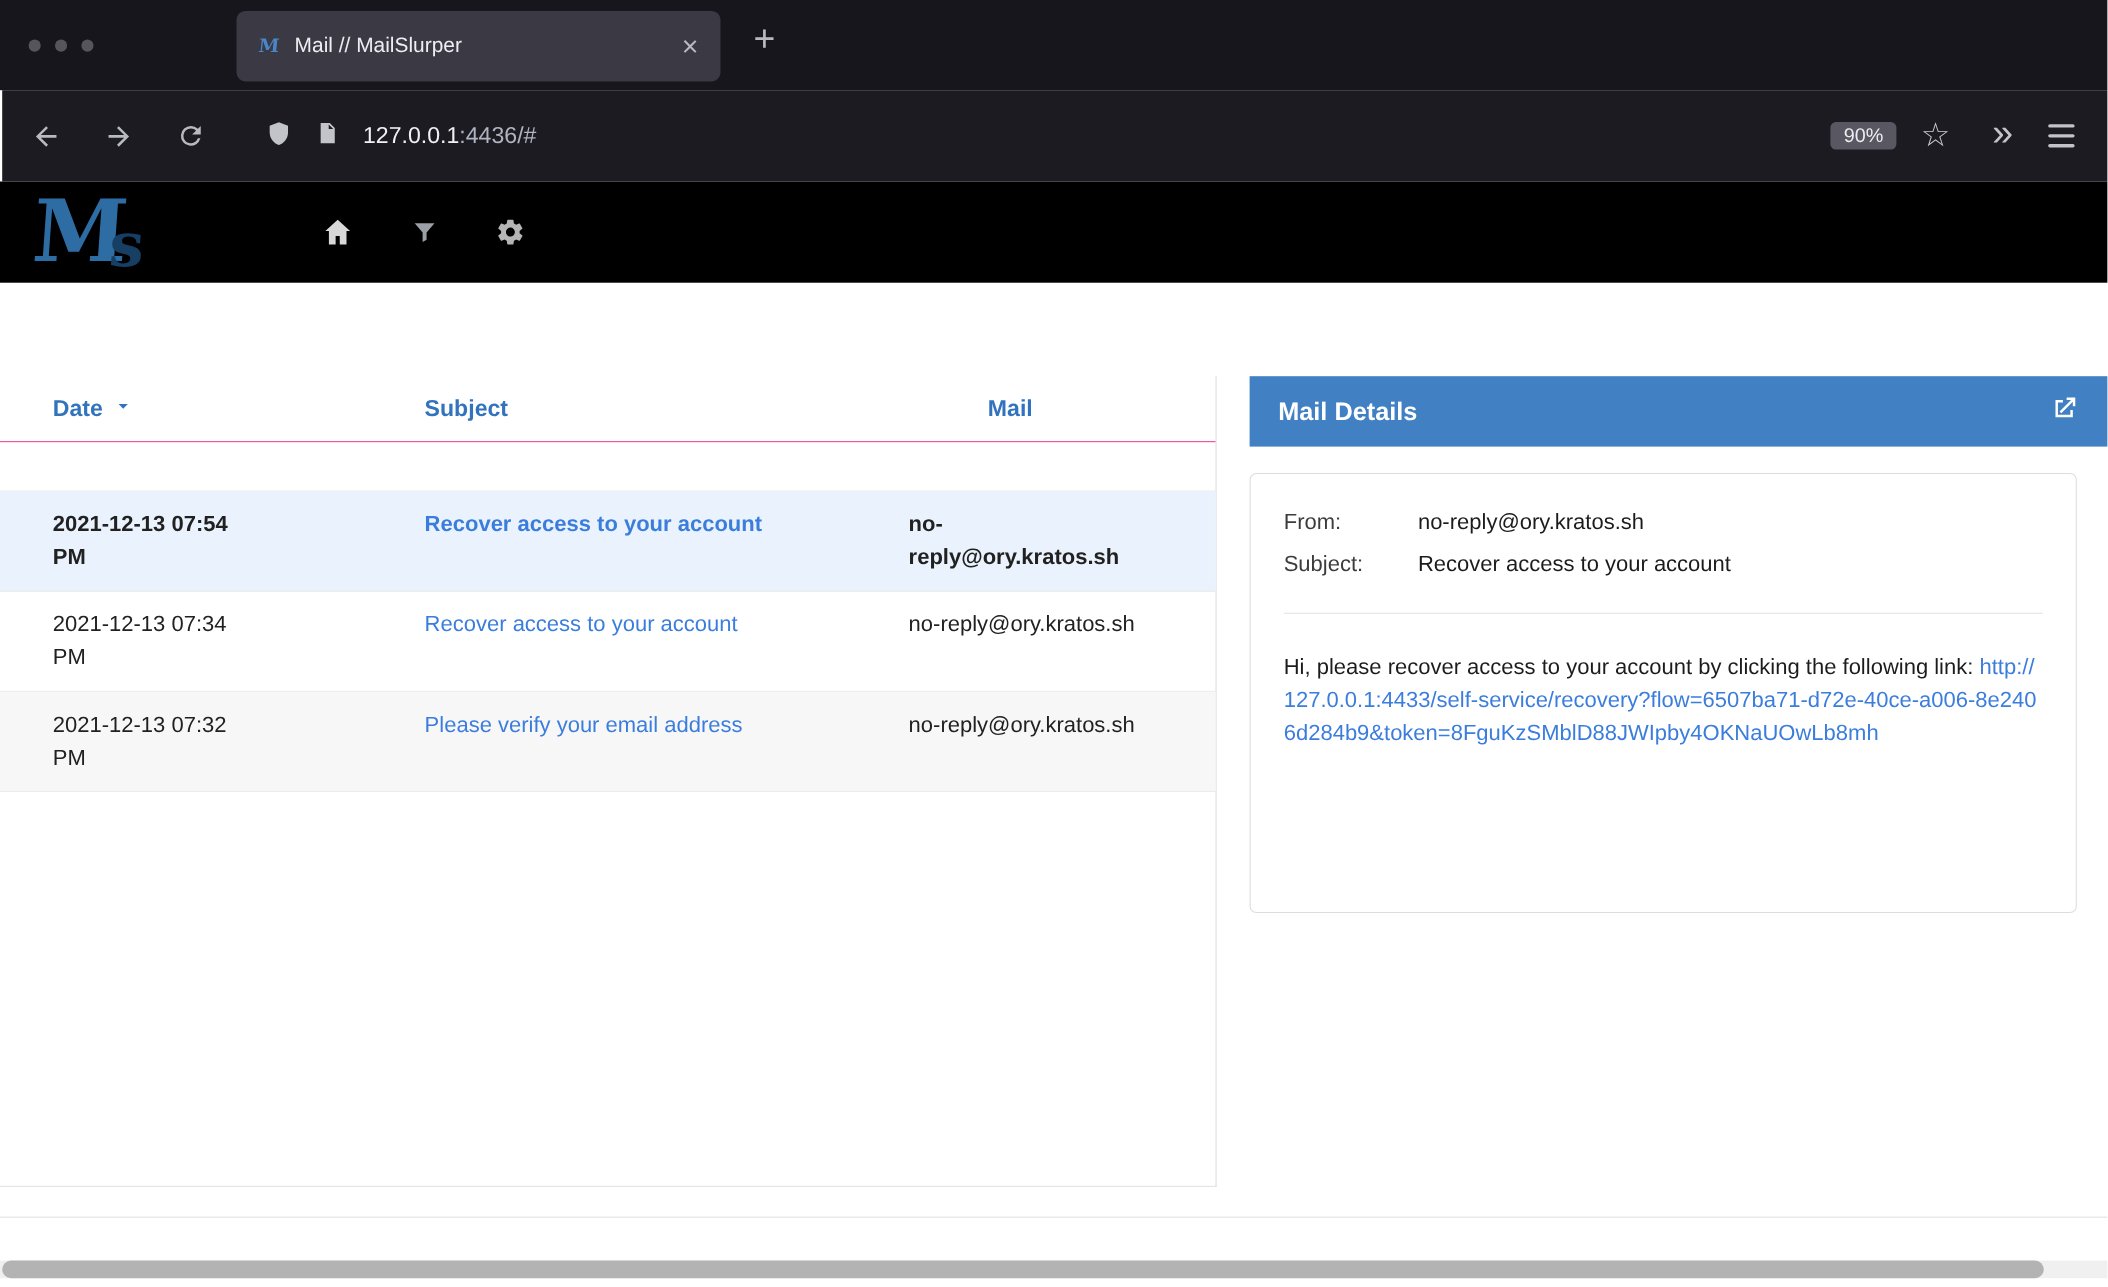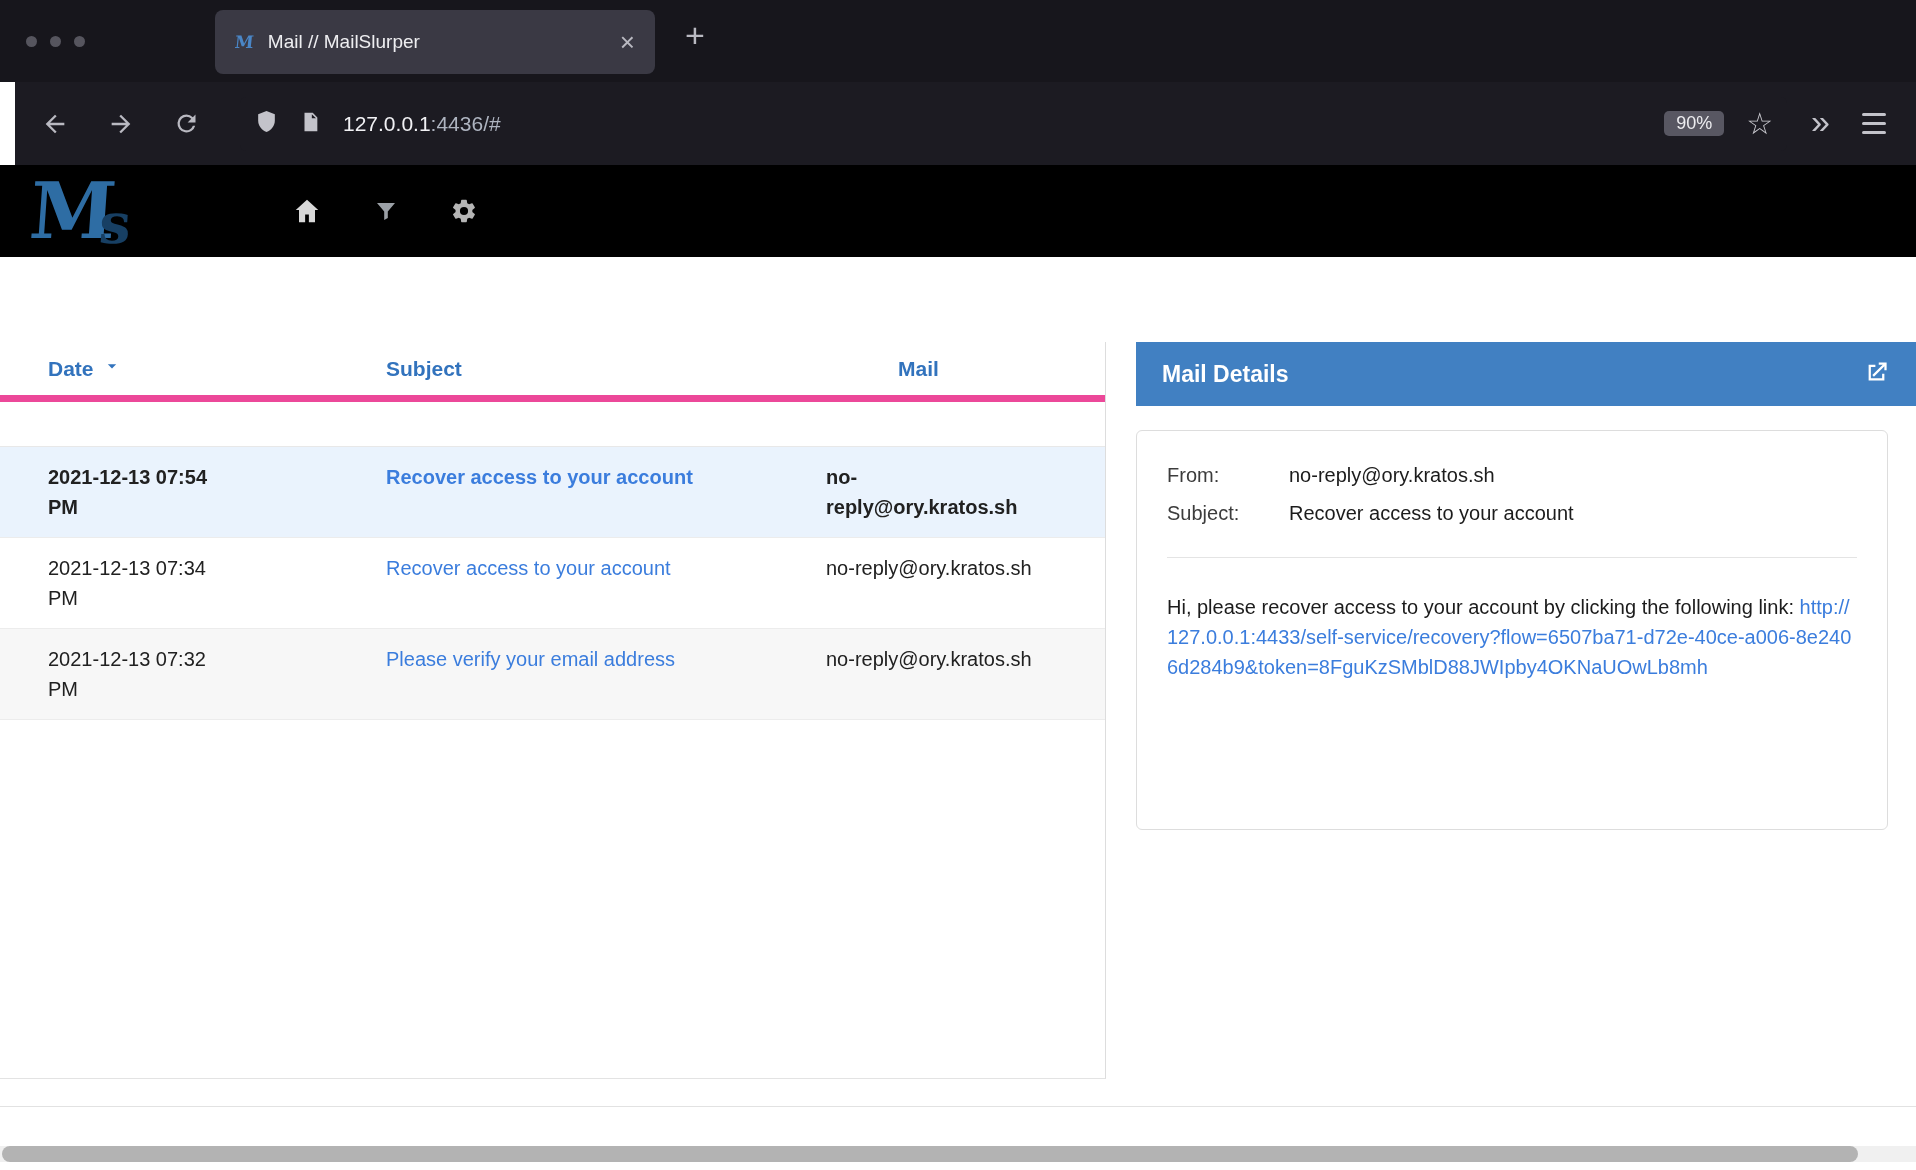--- a/index.html
+++ b/index.html
@@ -13,21 +13,21 @@
   .traffic { display:flex; gap:13px; margin-left:26px; width:150px; }
   .traffic .dot { width:11px; height:11px; border-radius:50%; background:#56555e; }
   .tab { position:absolute; left:215px; top:10px; width:440px; height:64px; background:#3a3944;
          border-radius:8px; display:flex; align-items:center; padding:0 20px; }
   .favicon { font-weight:bold; font-size:17px; color:#4a86c6; margin-right:14px;
              font-family:"DejaVu Serif", serif; transform:skewX(-6deg); }
   .tab-title { color:#eeeef1; font-size:19px; flex:1; white-space:nowrap; overflow:hidden; }
   .tab-close { color:#b9b9c1; font-size:26px; line-height:1; cursor:default; }
   .newtab { position:absolute; left:685px; top:18px; color:#b9b9c1; font-size:34px; line-height:1; }
 
-  .navbar { position:absolute; top:82px; left:15px; right:0; height:83px; background:#1c1b22;
+  .navbar { position:absolute; top:82px; left:2px; right:0; height:83px; background:#1c1b22;
             display:flex; align-items:center; }
   .nav-icons { display:flex; align-items:center; gap:38px; margin-left:26px; }
   .nav-icons svg { display:block; }
   .urlbar { flex:1; height:54px; margin:0 18px 0 40px; border-radius:6px; background:#1c1b22;
             display:flex; align-items:center; padding:0 14px; }
   .urlbar .lead-icons { display:flex; align-items:center; gap:20px; margin-right:22px; }
   .url-text { font-size:21px; color:#f1f1f4; flex:1; white-space:nowrap; }
   .url-dim { color:#aeb4c0; }
   .zoom-badge { background:#585762; color:#ededf0; font-size:18px; border-radius:5px;
                 padding:2px 12px; margin-right:22px; }
@@ -56,21 +56,21 @@
   .tspacer { flex:1; }
   .info-btn { width:60px; height:56px; display:flex; align-items:center; justify-content:center;
               background:#fff; border:1px solid #c9c9c9; border-radius:5px; margin-right:4px; cursor:pointer; }
 
   
   .content { position:absolute; top:342px; left:0; right:0; bottom:0; background:#fff; }
 
   .list-panel { position:absolute; left:0; top:0; width:1106px; height:737px;
                 border-right:1px solid #ddd; border-bottom:1px solid #e3e3e3; }
   .lgrid { display:grid; grid-template-columns:280px 520px 1fr; }
-  .list-head { height:60px; align-items:center; border-bottom:7px solid #ec4899; }
+  .list-head { height:60px; align-items:center; border-bottom:1px solid #ec4899; }
   .lh { font-size:21px; font-weight:bold; color:var(--accent-blue,#3273bd); }
   .lh-date { padding-left:48px; display:flex; align-items:center; gap:8px; }
   .lh-subject { padding-left:106px; }
   .lh-from { padding-left:98px; }
   .rows { margin-top:44px; border-top:1px solid #e8e8e8; }
   .mrow { border-bottom:1px solid #ececec; padding:15px 0; font-size:20px; line-height:30px;
           color:#212121; align-items:start; cursor:pointer; }
   .mrow:nth-child(odd) { background:#f7f7f7; }
   .mrow.selected { background:var(--selected-row-bg,#eaf3fd); font-weight:bold; }
   .c-date { padding-left:48px; padding-right:40px; }

